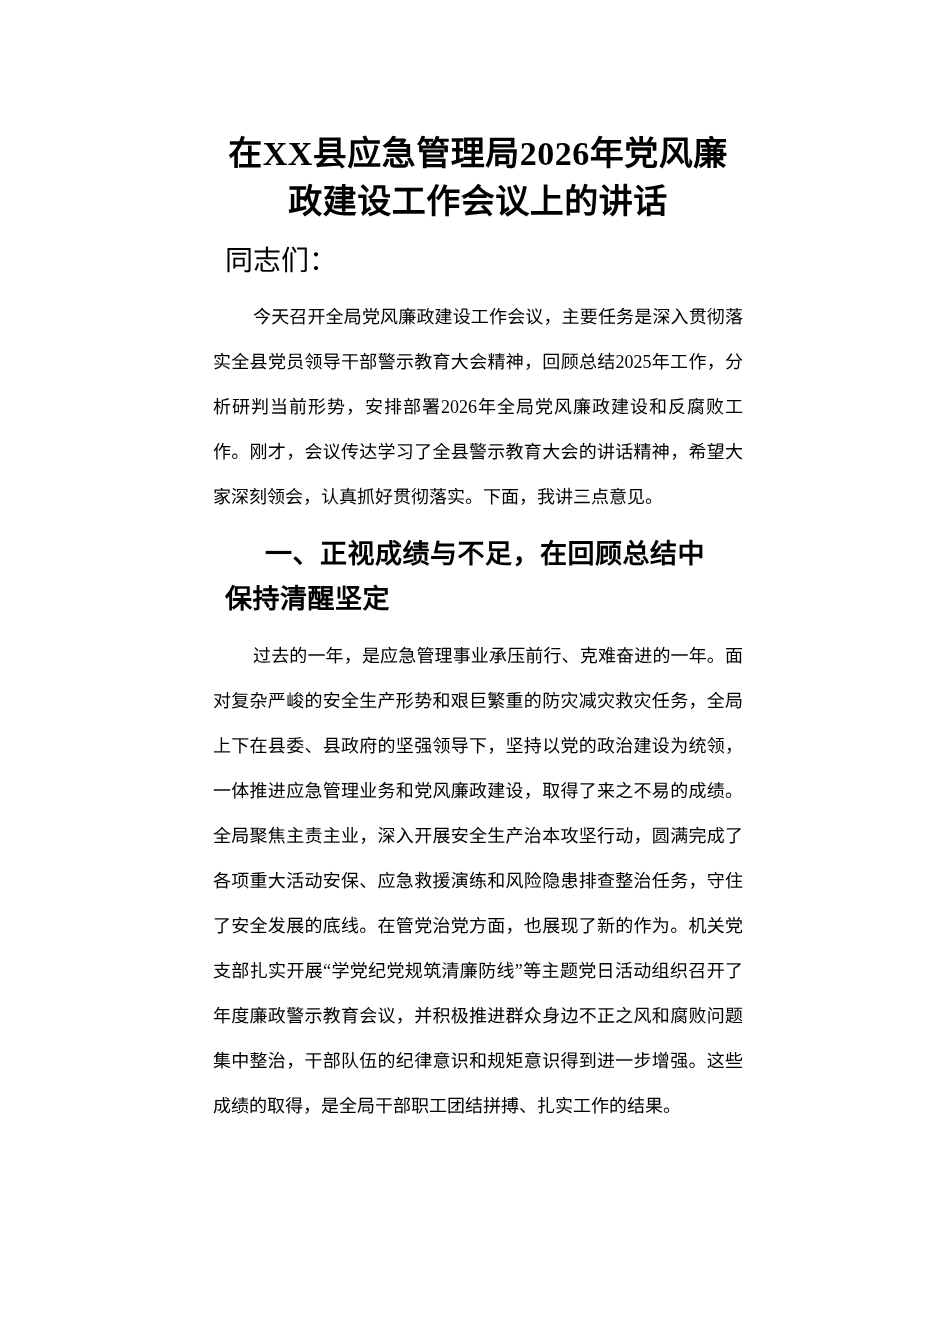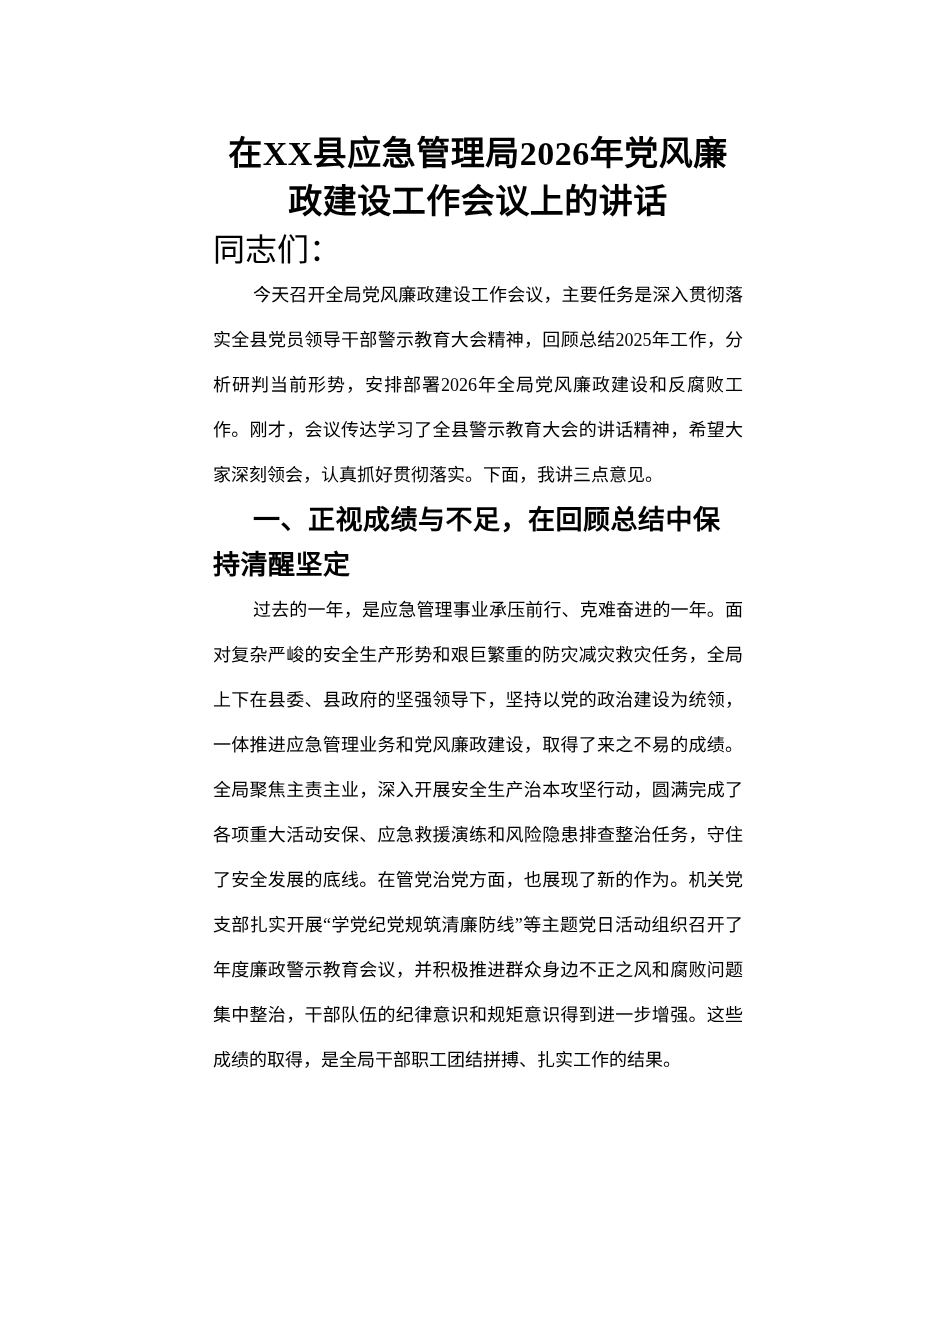--- a/index.html
+++ b/index.html
@@ -21,38 +21,38 @@
   .doc-title {
     margin: 0 0 2px 0;
     font-family: "Liberation Serif", "DejaVu Serif", serif;
     font-size: 34px;
     line-height: 48px;
     font-weight: bold;
     text-align: center;
     letter-spacing: 0.5px;
   }
   .salutation {
-    margin: 0;
+    margin: 12px;
     font-family: "Liberation Serif", "DejaVu Serif", serif;
-    font-size: 32px;
+    font-size: 28px;
     line-height: 45px;
     text-indent: 0;
   }
   .body-para {
     margin: 0;
     font-family: "Liberation Serif", "DejaVu Serif", serif;
     font-size: 18px;
     line-height: 45px;
     text-align: justify;
     text-justify: inter-ideograph;
     text-indent: 40px;
     word-break: break-all;
   }
   .section-heading {
-    margin: 0;
+    margin: 12px;
     font-family: "Liberation Sans", "DejaVu Sans", sans-serif;
     font-size: 27px;
     line-height: 45px;
     font-weight: bold;
     text-indent: 40px;
     letter-spacing: 0.5px;
   }
 </style>
 </head>
 <body>

